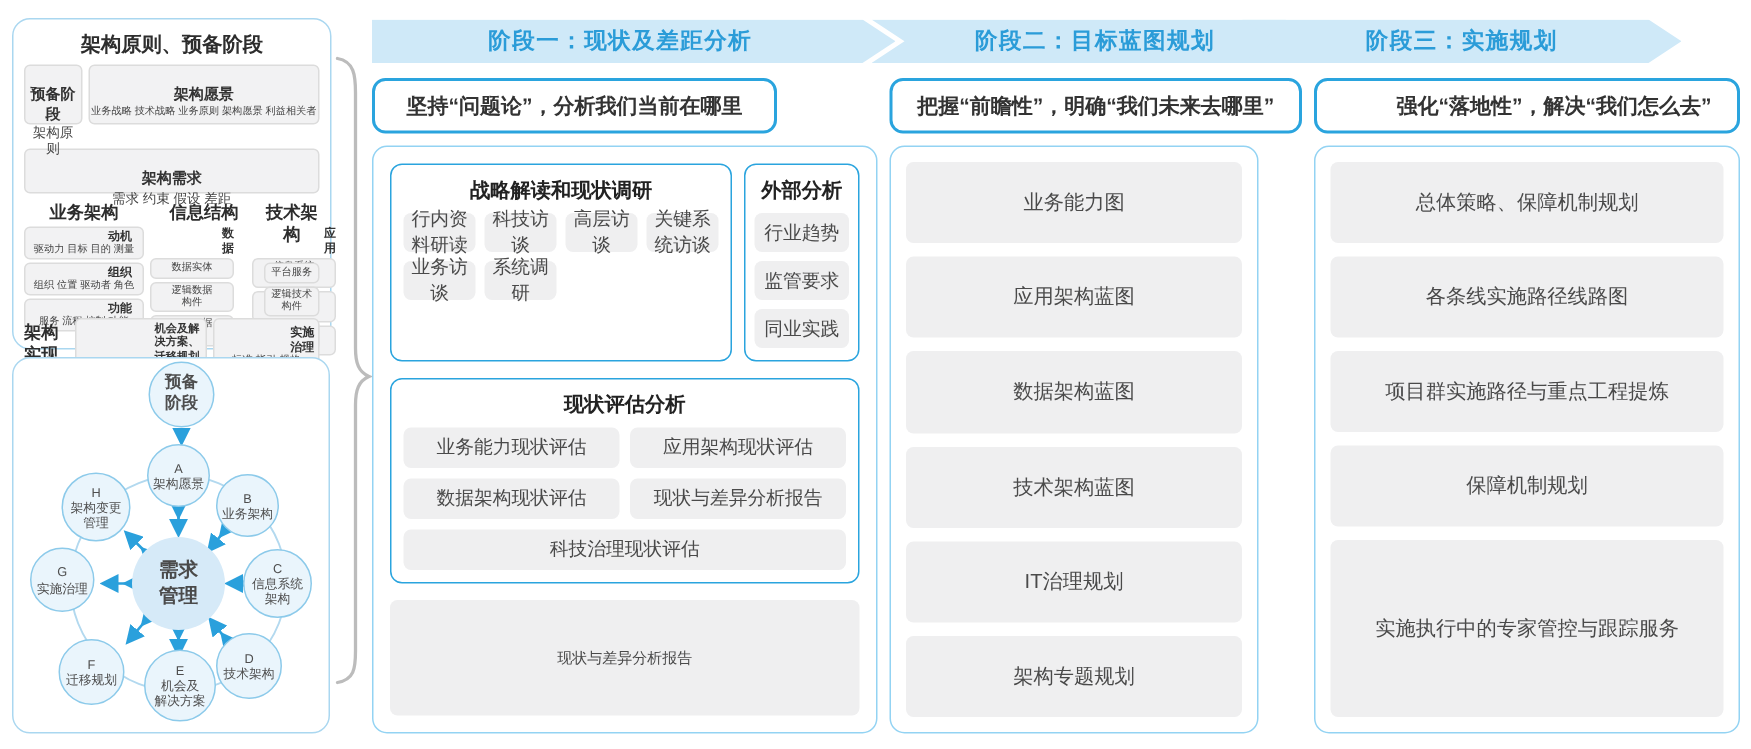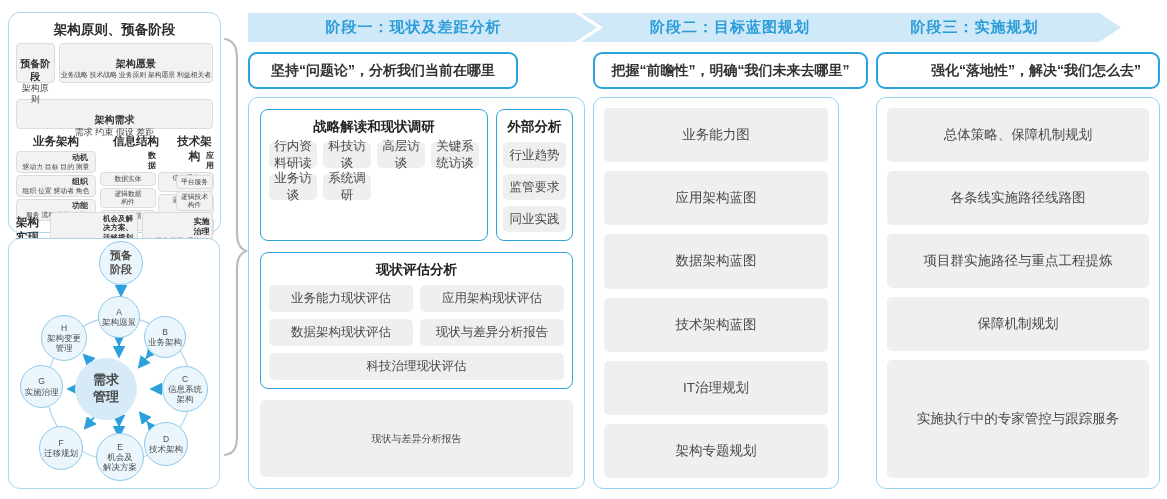--- a/index.html
+++ b/index.html
@@ -105,21 +105,21 @@
           </div>
           <div class="lbox" style="padding:1px;">
             <div class="tinyt">功能</div>
             <div class="tinys">服务 流程 控制 功能</div>
           </div>
         </div>
       </div>
 
       <div style="width:72px;">
         <div class="colttl">信息结构</div>
-        <div style="display:flex; gap:2px;">
+        <div style="display:flex; gap:12px;">
           <div style="flex:1;">
             <div class="tinyt" style="text-align:center;">数据</div>
             <div style="display:flex; flex-direction:column; gap:2px; margin-top:1px;">
               <div class="lbox tinys pre" style="padding:2px 0;">数据实体</div>
               <div class="lbox tinys pre" style="padding:1px 0;">逻辑数据
 构件</div>
               <div class="lbox tinys pre" style="padding:1px 0;">物理数据
 构件</div>
             </div>
           </div>
@@ -190,21 +190,21 @@
     <div class="circ" style="left:135px;top:77px; width:42px; height:42px;">B
 业务架构</div>
     <div class="circ" style="left:32px; top:76px; width:46px; height:46px;">H
 架构变更
 管理</div>
     <div class="circ" style="left:153px;top:127px;width:46px; height:46px;">C
 信息系统
 架构</div>
     <div class="circ" style="left:11px; top:126px;width:43px; height:43px;">G
 实施治理</div>
-    <div class="circ big" style="left:66px; top:119px;width:62px; height:62px;">需求
+    <div class="circ big" style="left:79px; top:119px;width:62px; height:62px;">需求
 管理</div>
     <div class="circ" style="left:135px;top:183px;width:44px; height:44px;">D
 技术架构</div>
     <div class="circ" style="left:30px; top:187px;width:44px; height:44px;">F
 迁移规划</div>
     <div class="circ" style="left:87px; top:194px;width:48px; height:48px;">E
 机会及
 解决方案</div>
   </div>
 

